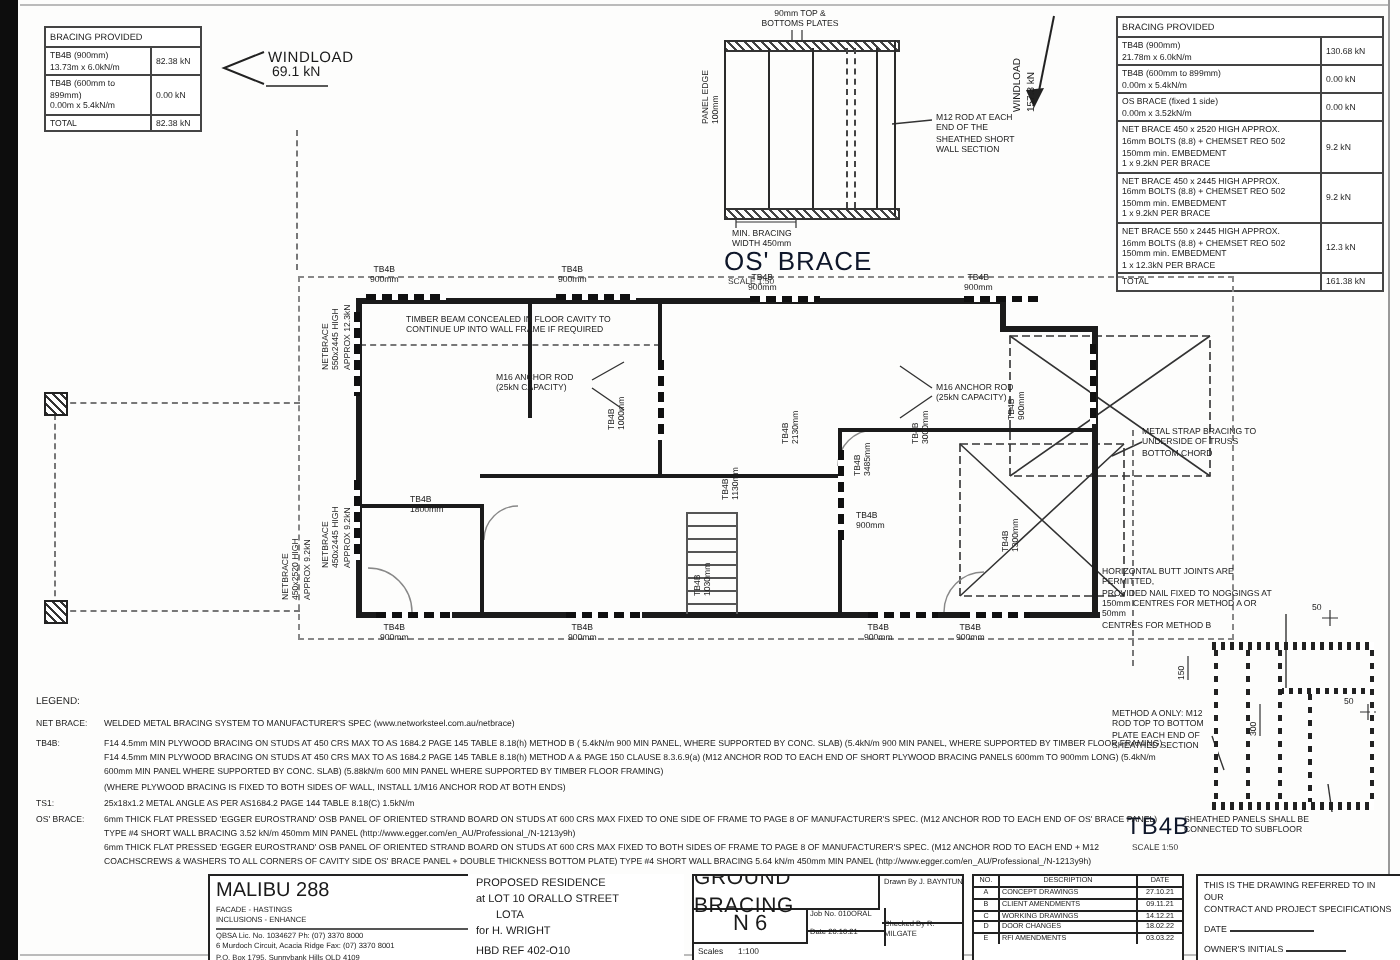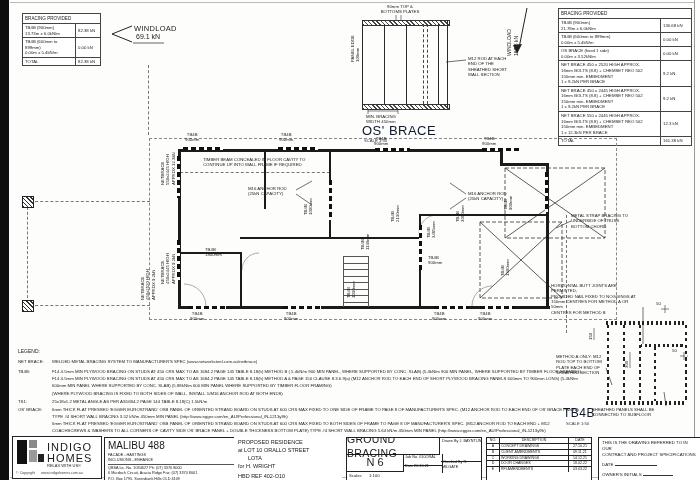--- a/index.html
+++ b/index.html
@@ -303,34 +303,23 @@
   <div class="abs t nw" style="left:52px;top:383px">600mm MIN PANEL WHERE SUPPORTED BY CONC. SLAB) (5.88kN/m 600 MIN PANEL WHERE SUPPORTED BY TIMBER FLOOR FRAMING)</div>
   <div class="abs t nw" style="left:52px;top:391px">(WHERE PLYWOOD BRACING IS FIXED TO BOTH SIDES OF WALL, INSTALL 1/M16 ANCHOR ROD AT BOTH ENDS)</div>
   <div class="abs t nw" style="left:18px;top:399px">TS1:</div>
   <div class="abs t nw" style="left:52px;top:399px">25x18x1.2 METAL ANGLE AS PER AS1684.2 PAGE 144 TABLE 8.18(C) 1.5kN/m</div>
   <div class="abs t nw" style="left:18px;top:407px">OS' BRACE:</div>
   <div class="abs t nw" style="left:52px;top:407px">6mm THICK FLAT PRESSED 'EGGER EUROSTRAND' OSB PANEL OF ORIENTED STRAND BOARD ON STUDS AT 600 CRS MAX FIXED TO ONE SIDE OF FRAME TO PAGE 8 OF MANUFACTURER'S SPEC. (M12 ANCHOR ROD TO EACH END OF OS' BRACE PANEL)</div>
   <div class="abs t nw" style="left:52px;top:414px">TYPE #4 SHORT WALL BRACING 3.52 kN/m 450mm MIN PANEL (http://www.egger.com/en_AU/Professional_/N-1213y9h)</div>
   <div class="abs t nw" style="left:52px;top:421px">6mm THICK FLAT PRESSED 'EGGER EUROSTRAND' OSB PANEL OF ORIENTED STRAND BOARD ON STUDS AT 600 CRS MAX FIXED TO BOTH SIDES OF FRAME TO PAGE 8 OF MANUFACTURER'S SPEC. (M12 ANCHOR ROD TO EACH END + M12</div>
   <div class="abs t nw" style="left:52px;top:428px">COACHSCREWS &amp; WASHERS TO ALL CORNERS OF CAVITY SIDE OS' BRACE PANEL + DOUBLE THICKNESS BOTTOM PLATE) TYPE #4 SHORT WALL BRACING 5.64 kN/m 450mm MIN PANEL (http://www.egger.com/en_AU/Professional_/N-1213y9h)</div>
 
-  <div class="tb" style="left:12px;top:436px;width:88px;height:41px">
-    <div class="abs" style="left:4px;top:3px;width:10px;height:24px;background:#111"></div>
-    <div class="abs" style="left:16px;top:3px;width:8px;height:8px;background:#8a8a8a"></div>
-    <div class="abs" style="left:16px;top:13px;width:8px;height:12px;background:#9a9a9a"></div>
-    <div class="abs" style="left:25px;top:17px;width:6px;height:8px;background:#222"></div>
-    <div class="abs" style="left:34px;top:3px;font-size:11px;letter-spacing:1px">INDIGO</div>
-    <div class="abs" style="left:34px;top:14px;font-size:11px;letter-spacing:1px">HOMES</div>
-    <div class="abs" style="left:34px;top:26px;font-size:4px">RELAX WITH US®</div>
-    <div class="abs" style="left:3px;top:34px;font-size:3.6px;color:#444">© Copyright</div>
-    <div class="abs" style="left:28px;top:34px;font-size:3.6px;color:#444">www.indigohomes.com.au</div>
-  </div>
 
   <div class="tb" style="left:104px;top:437px;width:126px;height:40px;padding:1px 3px">
-    <div style="font-size:10px">MALIBU 488</div>
+    <div style="font-size:10px">MALIBU 288</div>
     <div style="font-size:3.8px">FACADE - HASTINGS</div>
     <div style="font-size:3.8px;border-bottom:0.5px solid #555;padding-bottom:1px">INCLUSIONS - ENHANCE</div>
     <div style="font-size:3.8px;margin-top:1.5px">QBSA Lic. No. 1034627 Ph: (07) 3370 8000</div>
     <div style="font-size:3.8px">6 Murdoch Circuit, Acacia Ridge Fax: (07) 3370 8001</div>
     <div style="font-size:3.8px">P.O. Box 1795, Sunnybank Hills QLD 4109</div>
   </div>
 
   <div class="tb" style="left:234px;top:437px;width:100px;height:40px;padding:2px 4px;border:none">
     <div style="font-size:5.5px">PROPOSED RESIDENCE</div>
     <div style="font-size:5.5px;margin-top:1px">at  LOT 10 ORALLO STREET</div>

